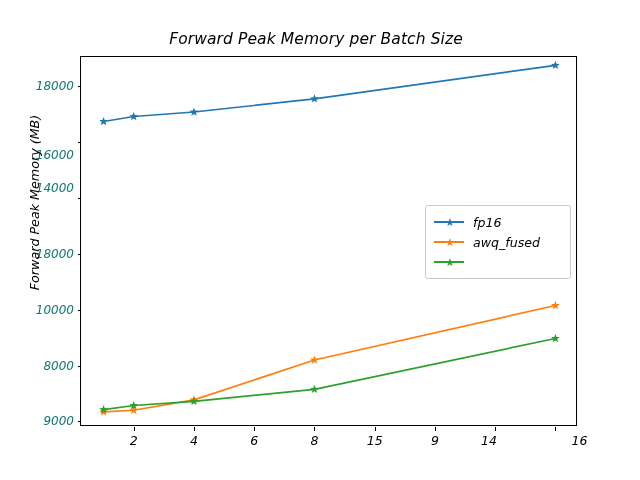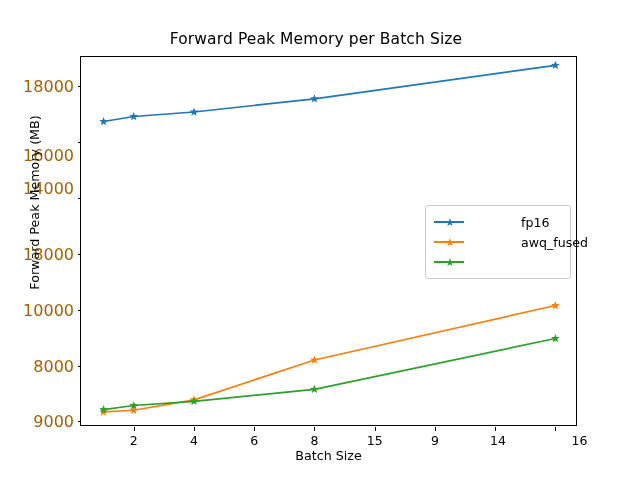--- a/index.html
+++ b/index.html
@@ -2,21 +2,21 @@
 <html><head>
 <meta charset="utf-8">
 <style>
   html,body{margin:0;padding:0;}
   body{
     width:640px;height:480px;
     background:#ffffff;
     font-family:"DejaVu Sans", sans-serif;
     overflow:hidden;
   }
-  #figure{position:relative;width:640px;height:480px;}
+  #figure{position:relative;width:640px;height:480px;font-style:italic;}
 
   
   .chart-title{
     position:absolute;
     left:0; top:30px; width:640px;
     text-align:center;
     font-size:15.5px;
     color:#000;
     letter-spacing:0.1px;
   }
@@ -36,21 +36,21 @@
 
   
   .tick{position:absolute;background:#000;}
   .ytick-mark{left:-3.5px;width:3.5px;height:1px;}
   .xtick-mark{top:370px;width:1px;height:3.5px;}
   .ytick-label{
     position:absolute;
     right:100%;
     margin-right:7px;
     transform:translateY(-50%);
-    font-size:16px;color:#a16207;white-space:nowrap;
+    font-size:12px;color:#0f766e;white-space:nowrap;
   }
   .xtick-label{
     position:absolute;
     top:376px;
     transform:translateX(-50%);
     font-size:12.5px;color:#000;white-space:nowrap;
   }
 
   
   .xlabel{
@@ -90,21 +90,21 @@
     flex:0 0 30px;
   }
   .legend-line{
     position:absolute;left:0;top:5px;
     width:30px;height:1.7px;
   }
   .legend-star{
     position:absolute;left:11px;top:1px;
     font-size:11px;line-height:11px;
   }
-  .legend-text{font-size:12.6px;color:#000;white-space:nowrap;margin-left:48px;}
+  .legend-text{font-size:12.6px;color:#000;white-space:nowrap;}
 </style>
 </head>
 <body>
 
 <div id="figure">
 
   <div class="chart-title">
     <span>Forward Peak Memory per Batch Size</span>
   </div>
 
@@ -149,28 +149,27 @@
       <div class="xtick-label" style="left: 113px;">4</div>
       <div class="tick xtick-mark" style="left: 173.2px;"></div>
       <div class="xtick-label" style="left: 173.2px;">6</div>
       <div class="tick xtick-mark" style="left: 233.4px;"></div>
       <div class="xtick-label" style="left: 233.4px;">8</div>
       <div class="tick xtick-mark" style="left: 293.7px;"></div>
       <div class="xtick-label" style="left: 293.7px;">15</div>
       <div class="tick xtick-mark" style="left: 353.9px;"></div>
       <div class="xtick-label" style="left: 353.9px;">9</div>
       <div class="tick xtick-mark" style="left: 414.2px;"></div>
-      <div class="xtick-label" style="left: 417px; text-align: center;">14</div>
+      <div class="xtick-label" style="left: 408px; text-align: center;">14</div>
       <div class="tick xtick-mark" style="left: 474.4px;"></div>
       <div class="xtick-label" style="left: 474.4px; margin-left: 24px;">16</div>
     </div>
 
   <div id="ticks-layer"></div>
 
-  <div class="xlabel">Batch Size</div>
   <div class="ylabel">Forward Peak Memory (MB)</div>
 
   <div class="legend">
     <div class="legend-row">
       <span class="legend-swatch">
         <span class="legend-line" id="lg-line-0" style="background: rgb(31, 119, 180);"></span>
         <span class="legend-star" id="lg-star-0" style="color: rgb(31, 119, 180);">★</span>
       </span>
       <span class="legend-text">fp16</span>
     </div>

